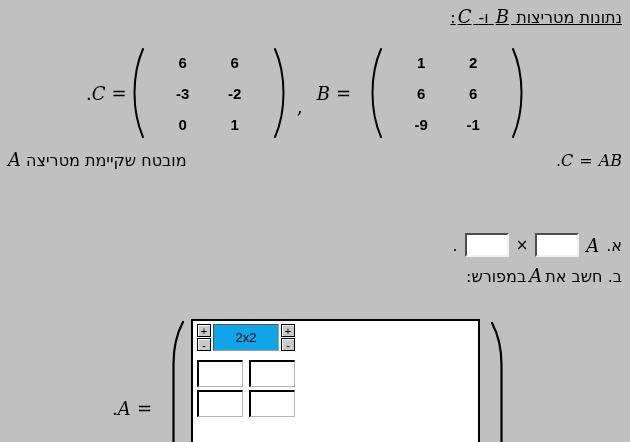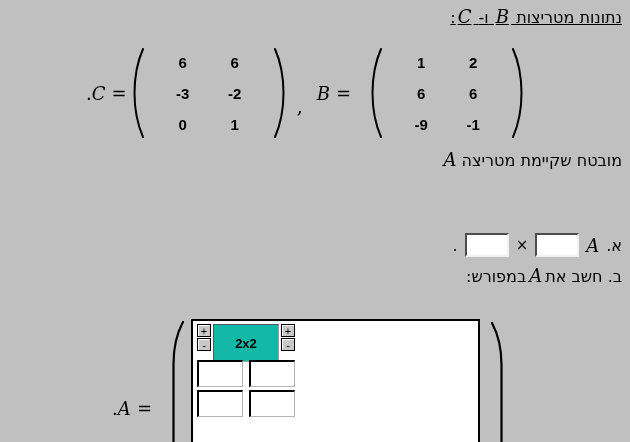--- a/index.html
+++ b/index.html
@@ -75,24 +75,24 @@
   .spin-col{display:flex;flex-direction:column;gap:1px;}
   .spin-btn{
     width:14px;height:13px;box-sizing:border-box;
     background:#c8c8c8;border:1px solid #000;
     box-shadow:inset 1px 1px 0 #fff;
     font-family:"Liberation Sans","DejaVu Sans",sans-serif;
     font-size:11px;line-height:10px;text-align:center;
     padding:0;cursor:pointer;display:flex;align-items:center;justify-content:center;
   }
   #size-display{
-    width:66px;height:38px;box-sizing:border-box;
-    background:#14b8a6;border:1px solid;border-color:#555 #9d9d9d #9d9d9d #555;
+    width:66px;height:27px;box-sizing:border-box;
+    background:#0ea5e9;border:1px solid;border-color:#555 #9d9d9d #9d9d9d #555;
     display:flex;align-items:center;justify-content:center;
-    font-family:"Liberation Sans","DejaVu Sans",sans-serif;font-size:13px;font-weight:bold;
+    font-family:"Liberation Sans","DejaVu Sans",sans-serif;font-size:13px;
   }
   #cells-grid{
     position:absolute;left:4px;top:39px;
     display:grid;grid-template-columns:46px 46px;grid-auto-rows:27px;
     column-gap:6px;row-gap:3px;
   }
   .cell-input{
     width:46px;height:27px;box-sizing:border-box;
     background:#fff;border-style:solid;
     border-width:2px 1px 1px 2px;
@@ -144,20 +144,21 @@
   </div>
 
   <svg class="paren-svg" width="14" height="92" viewBox="0 0 14 92">
       <path d="M2,2 C9,18 10.5,31 10.5,46 C10.5,61 9,74 2,90" fill="none" stroke="#000" stroke-width="2" stroke-linecap="round"></path>
     </svg>
 
 </div>
 
 <div id="paragraph" class="heb">
   <div id="para-line1">
+    <span class="seg" dir="rtl"><span class="formula"><span>C</span><span class="eq">=</span><span>AB</span></span><span>.</span></span>
     <span class="seg"><span>מובטח שקיימת מטריצה</span> <span class="mathvar">A</span></span>
   </div>
 </div>
 
 <div id="section-a" class="heb">
   <span>א.</span>
   <span class="mathvar">A</span>
   <input class="order-input" type="text" style="">
   <span class="times-sign">×</span>
   <input class="order-input" type="text" style="">

